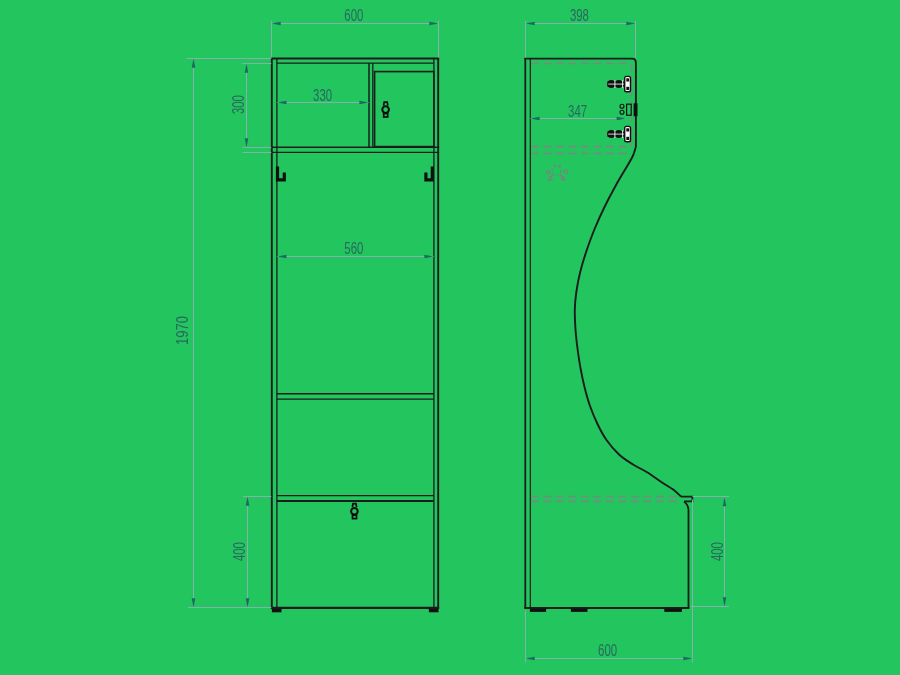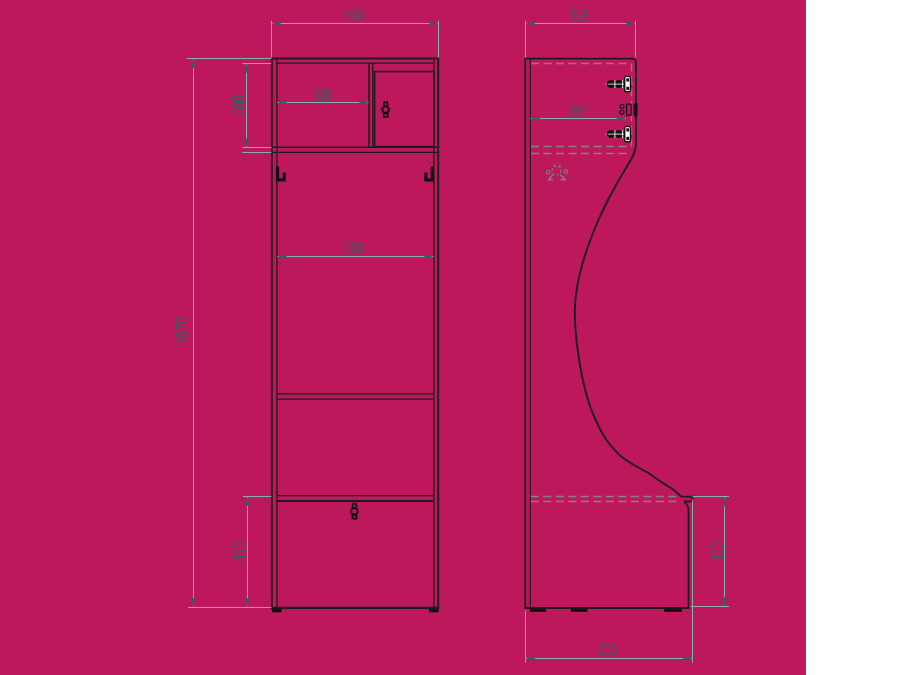--- a/index.html
+++ b/index.html
@@ -1,16 +1,16 @@
 <!DOCTYPE html>
 <html><head>
 <meta charset="utf-8">
 <style>
   html,body{margin:0;padding:0;background:#ffffff;}
-  #stage{width:806px;height:675px;position:relative;background:#be185d;overflow:hidden;}
+  #stage{width:900px;height:675px;position:relative;background:#22c55e;overflow:hidden;}
   svg{position:absolute;left:0;top:0;transform:translateZ(0);}
   text{font-family:"Liberation Sans",sans-serif;fill:#2c665f;}
 </style>
 </head>
 <body>
 <div id="stage">
 <svg width="900" height="675" viewBox="0 0 900 675">
 <defs>
 </defs>
 

